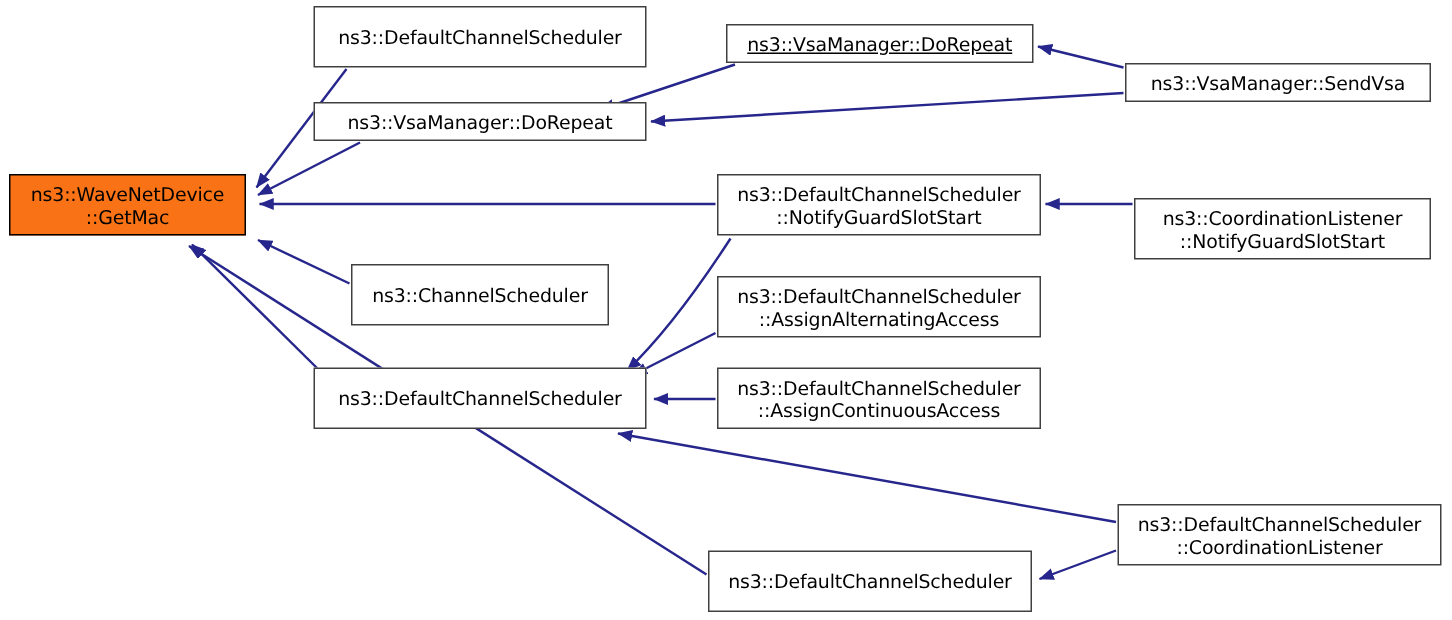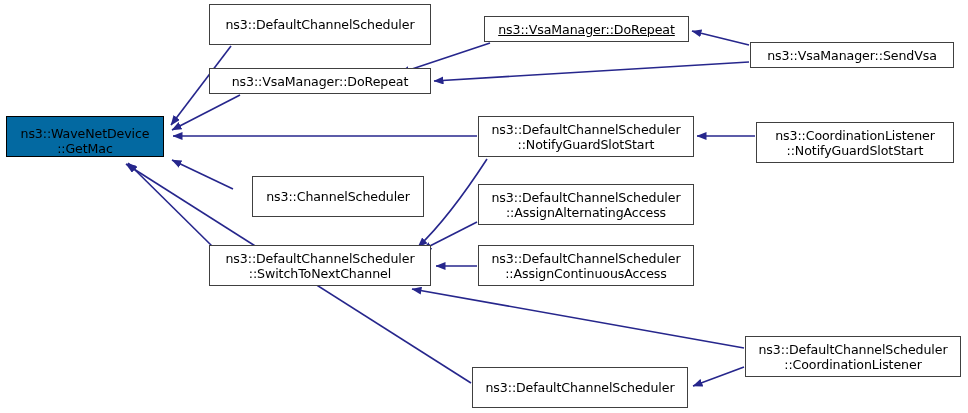--- a/index.html
+++ b/index.html
@@ -34,23 +34,22 @@
     text-align: center;
     display: flex;
     flex-direction: column;
     align-items: center;
     justify-content: center;
     z-index: 2;
     white-space: nowrap;
     letter-spacing: -0.1px;
   }
   .node.highlight {
-    background: #0369a1;
+    background: #f97316;
     border-color: #000000;
-    justify-content: flex-end;
   }
   .node .line {
     display: block;
     width: 100%;
   }
 </style>
 </head>
 <body>
 
 <div id="graph-canvas">
@@ -114,37 +113,36 @@
 
   <div class="node" style="left: 750px; top: 42px; width: 204px; height: 26px;">
     <span class="line">ns3::VsaManager::SendVsa</span>
   </div>
 
   <div class="node" style="left: 478px; top: 116px; width: 216px; height: 41px;">
     <span class="line">ns3::DefaultChannelScheduler</span>
     <span class="line">::NotifyGuardSlotStart</span>
   </div>
 
-  <div class="node" style="left: 756px; top: 122px; width: 198px; height: 41px;">
+  <div class="node" style="left: 756px; top: 132px; width: 198px; height: 41px;">
     <span class="line">ns3::CoordinationListener</span>
     <span class="line">::NotifyGuardSlotStart</span>
   </div>
 
-  <div class="node" style="left: 252px; top: 176px; width: 172px; height: 41px;">
+  <div class="node" style="left: 234px; top: 176px; width: 172px; height: 41px;">
     <span class="line">ns3::ChannelScheduler</span>
   </div>
 
   <div class="node" style="left: 478px; top: 184px; width: 216px; height: 41px;">
     <span class="line">ns3::DefaultChannelScheduler</span>
     <span class="line">::AssignAlternatingAccess</span>
   </div>
 
   <div class="node" style="left: 209px; top: 245px; width: 222px; height: 41px;">
     <span class="line">ns3::DefaultChannelScheduler</span>
-    <span class="line">::SwitchToNextChannel</span>
   </div>
 
   <div class="node" style="left: 478px; top: 245px; width: 216px; height: 41px;">
     <span class="line">ns3::DefaultChannelScheduler</span>
     <span class="line">::AssignContinuousAccess</span>
   </div>
 
   <div class="node" style="left: 745px; top: 336px; width: 216px; height: 41px;">
     <span class="line">ns3::DefaultChannelScheduler</span>
     <span class="line">::CoordinationListener</span>

